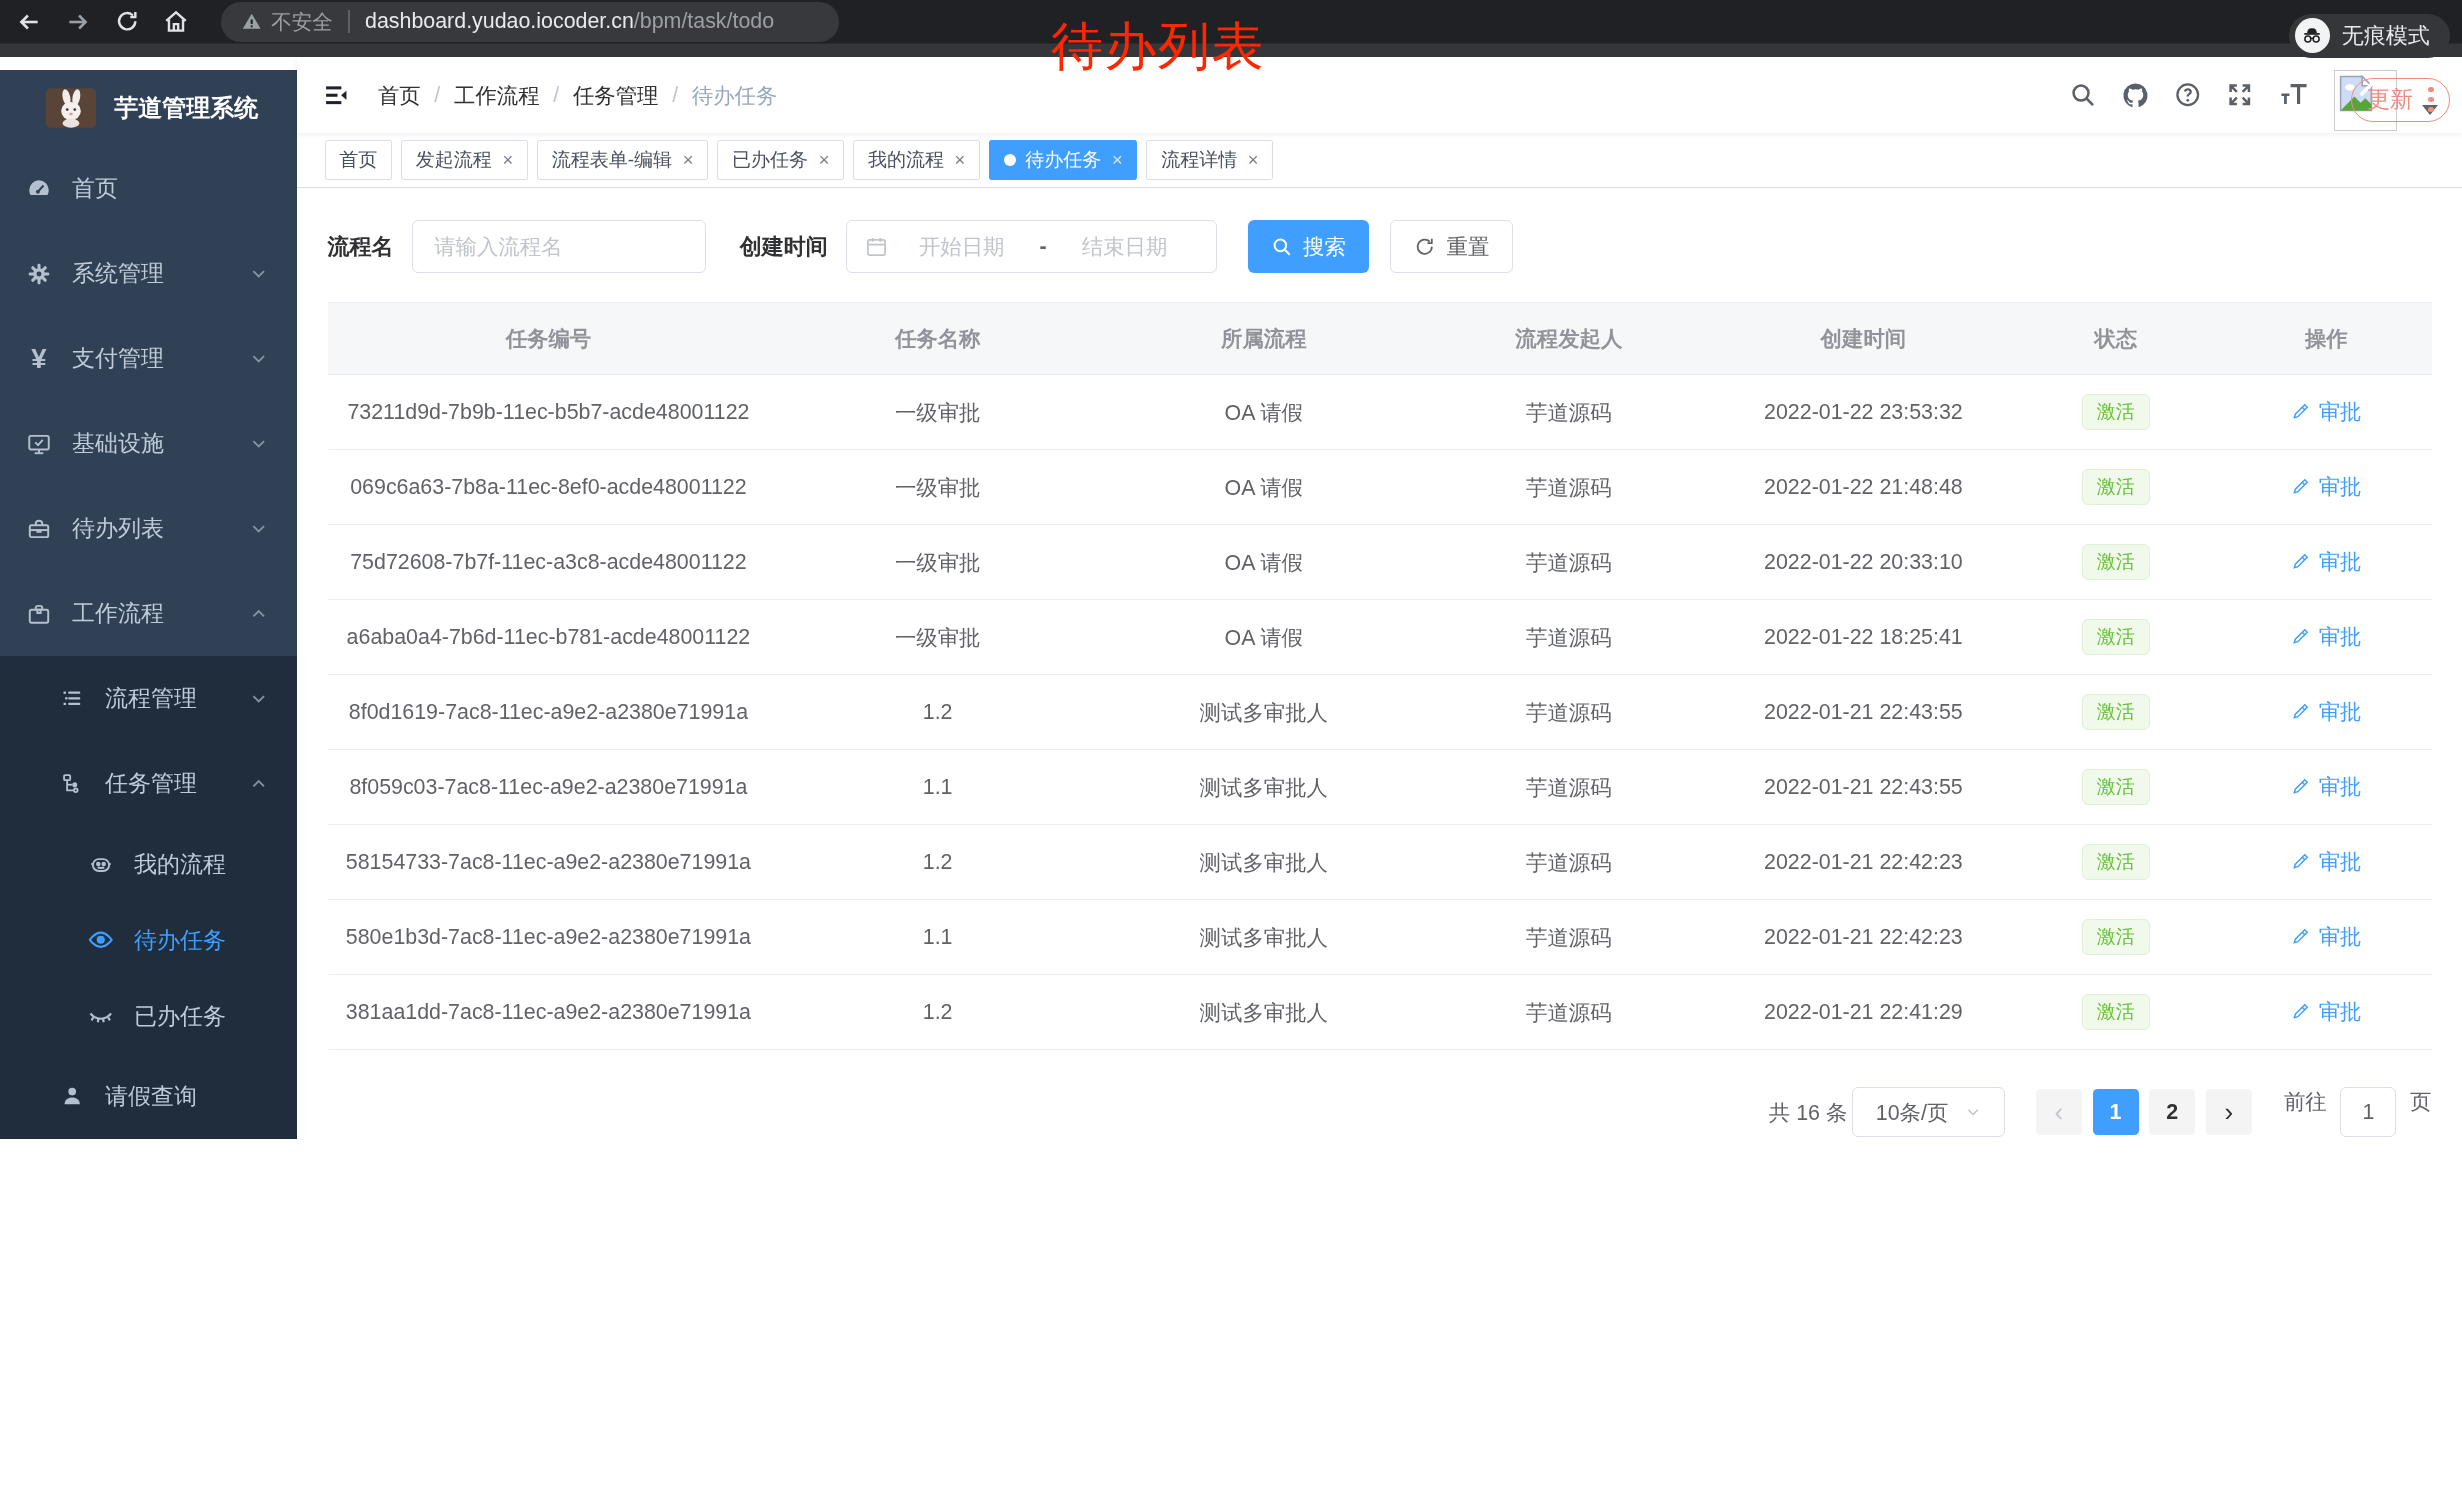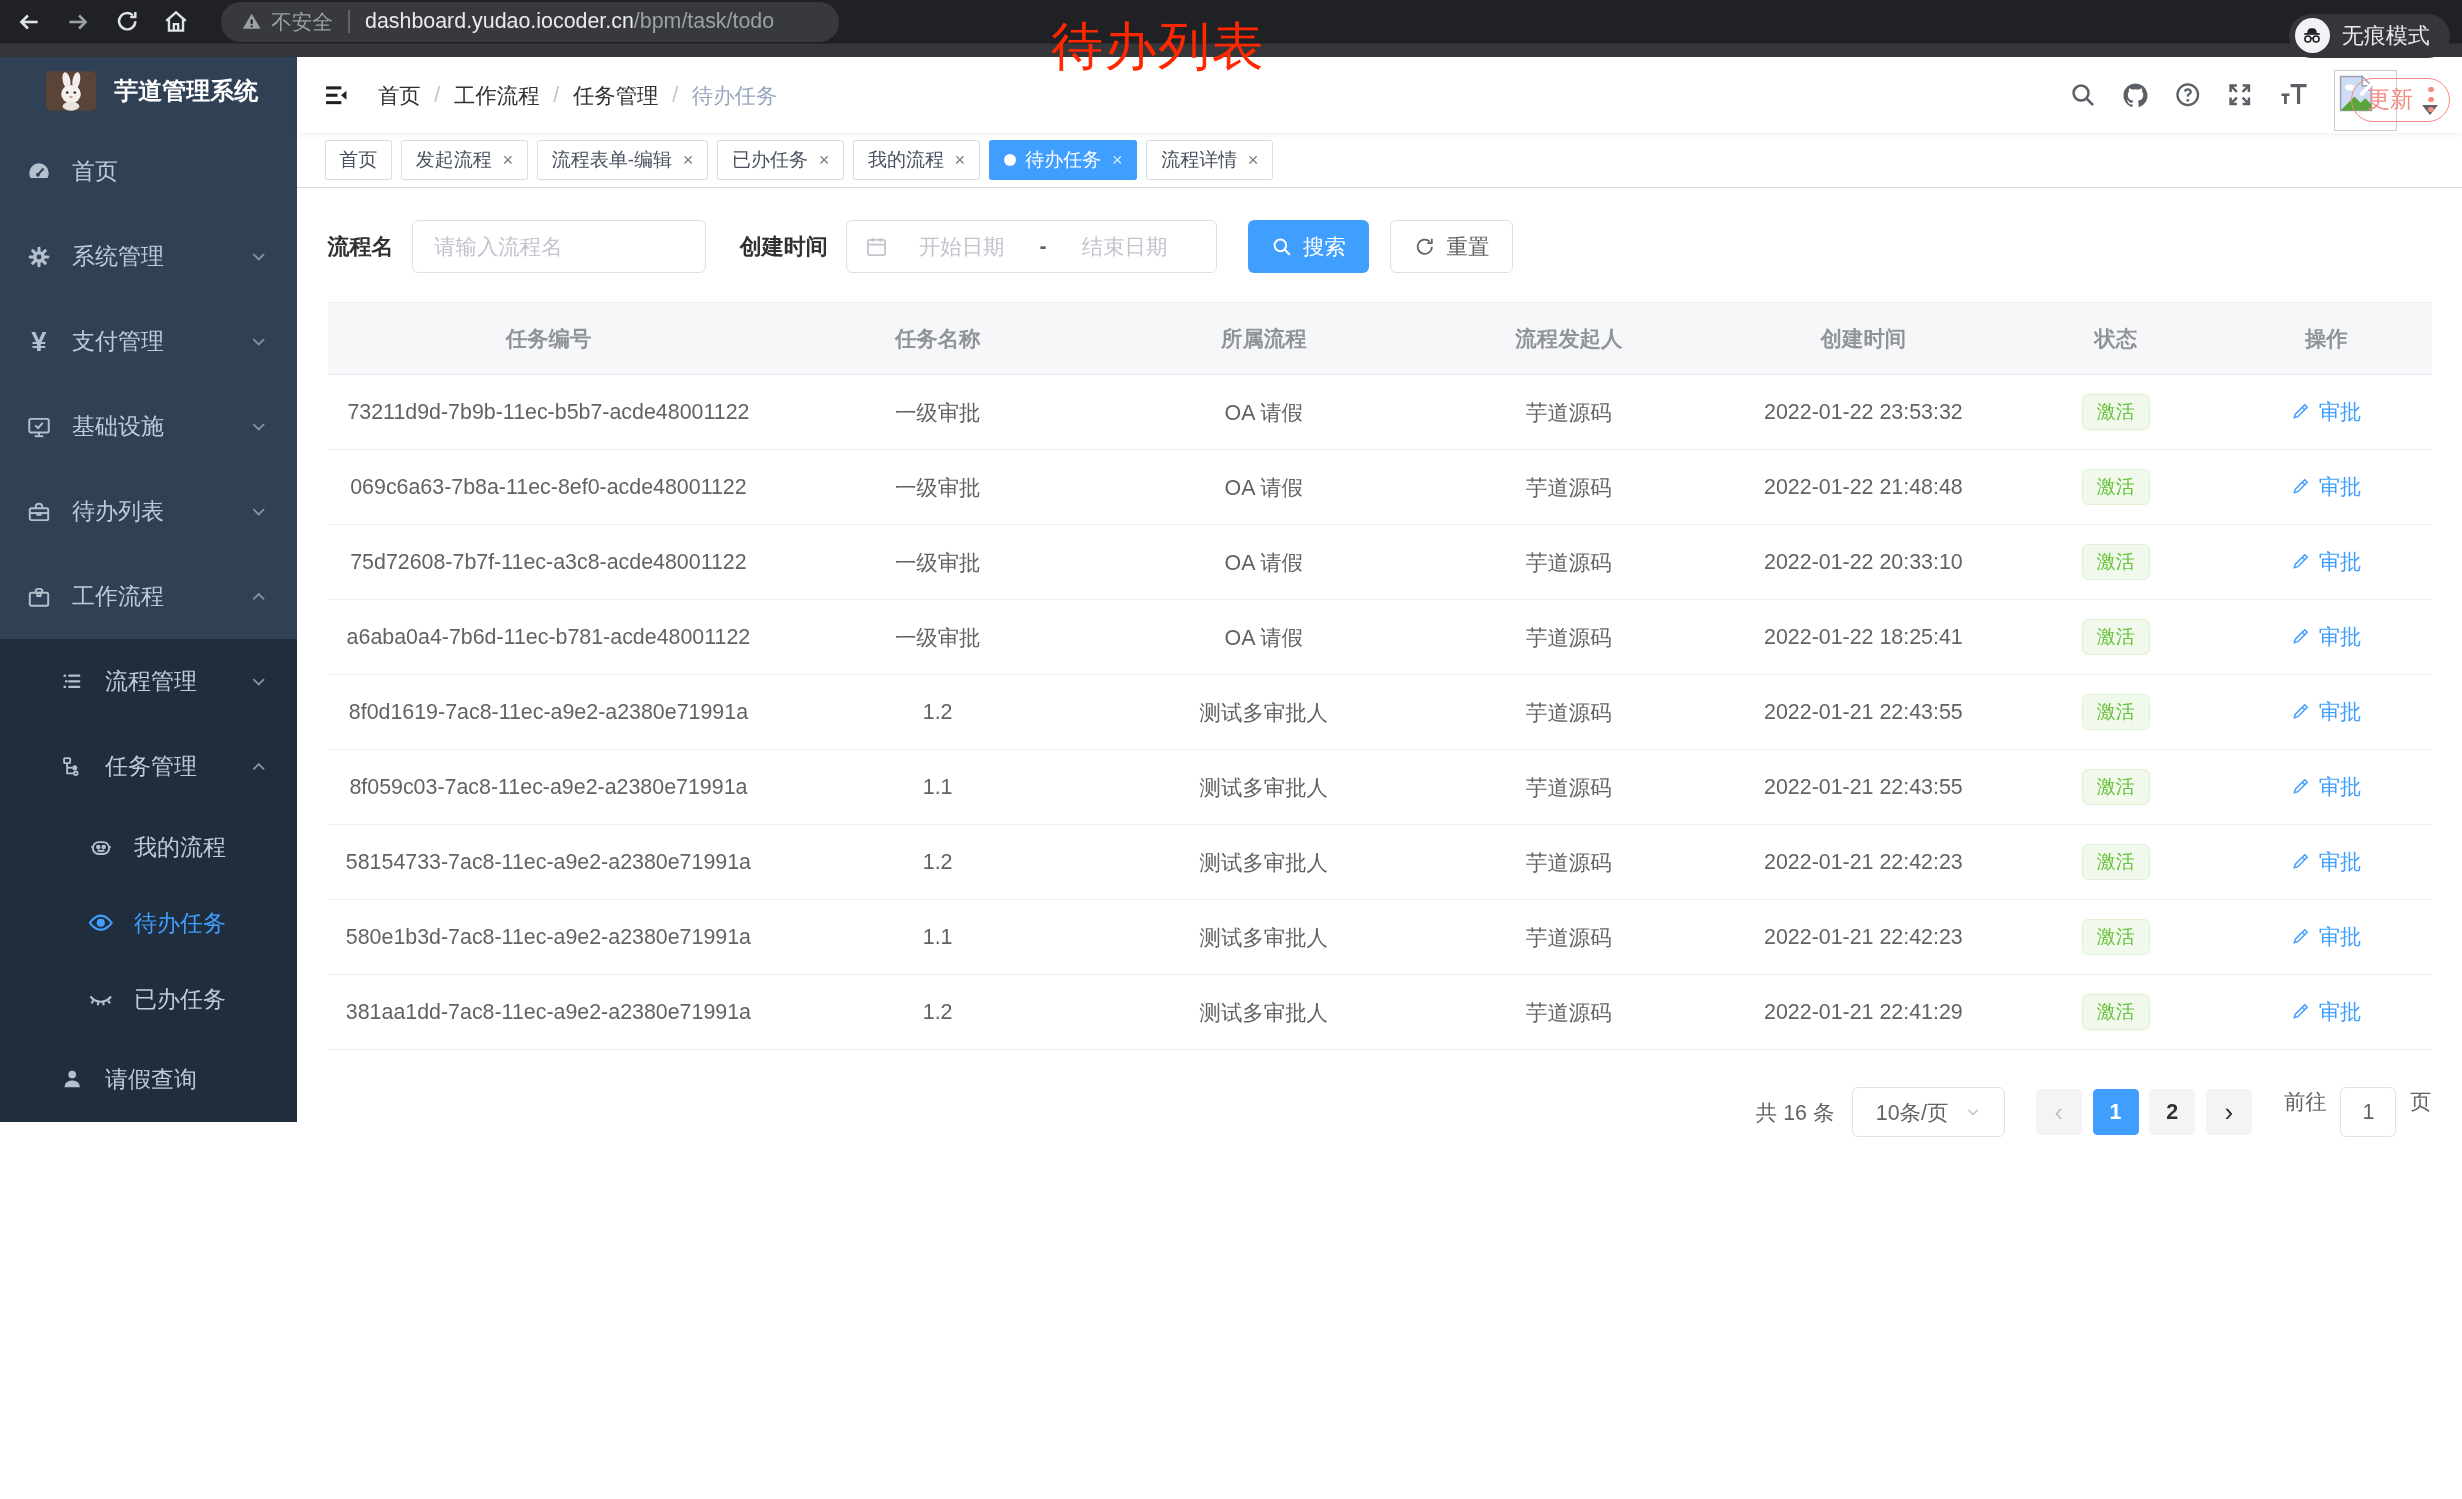--- a/index.html
+++ b/index.html
@@ -29,21 +29,21 @@
   .update-pill { display:flex; align-items:center; gap:15.3px; border:1.5px solid #f28b82; border-radius:24.4px;
     height:44px; padding:0 15.3px; color:#f28b82; font-size:23px; }
   .kebab { display:flex; flex-direction:column; gap:4.6px; }
   .kebab i { width:5.3px; height:5.3px; border-radius:50%; background:#f28b82; }
 
   
   .annotation { position:absolute; left:1051px; top:12.2px; font-size:52px; letter-spacing:1.5px;
     z-index:50; font-weight:500; }
 
   
-  .sidebar { position:absolute; top:53px; left:0; width:297px; height:1010px; background:#304156; z-index:2; }
+  .sidebar { position:absolute; top:70px; left:0; width:297px; height:1010px; background:#304156; z-index:2; }
   .logo-row { height:76px; display:flex; align-items:center; padding-left:46px; gap:18.3px; }
   .logo-title { color:#fff; font-size:24px; font-weight:700; }
   .menu-item { height:85px; display:flex; align-items:center; color:#bfcbd9; font-size:23px;
     padding-left:23px; position:relative; cursor:pointer; }
   .menu-item .mi-icon { width:32px; margin-right:17px; display:flex; justify-content:center; color:#b4c0cd; }
   .menu-item .chev { position:absolute; right:27.5px; color:#8494a5; }
   .submenu { background:#1f2d3d; }
   .submenu .menu-item { padding-left:56px; }
   .submenu .menu-item.deep { padding-left:85px; height:76px; }
   .menu-item.active { color:#409eff; }
@@ -93,21 +93,21 @@
     border-top:1.5px solid #ebeef5; border-bottom:1.5px solid #e4e7ed; text-align:center; }
   .grid td { height:75px; text-align:center; font-size:21.4px; color:#606266; border-bottom:1.5px solid #ebeef5;
     background:#fff; }
   .tag-success { display:inline-block; padding:6.9px 13.7px; background:#f0f9eb; border:1.5px solid #def1d3;
     border-radius:6.1px; color:#67c23a; font-size:19px; line-height:1.1; }
   .link-primary { color:#409eff; font-size:21.4px; display:inline-flex; align-items:center; gap:7.6px;
     text-decoration:none; cursor:pointer; }
 
   .pagination { display:flex; align-items:center; justify-content:flex-end; margin-top:37px;
     font-size:21.4px; color:#606266; }
-  .pg-total { margin-right:18px; }
+  .pg-total { margin-right:5px; }
   .pg-select { width:153px; height:50px; border:1.5px solid #dcdfe6; border-radius:6.1px; display:flex;
     align-items:center; justify-content:center; gap:15.3px; color:#606266; background:#fff; margin-right:30.5px; }
   .pg-btn { min-width:46px; height:46px; border-radius:4.6px; background:#f4f4f5; display:inline-flex;
     align-items:center; justify-content:center; font-weight:700; color:#303133; font-size:21.4px;
     margin-right:10.7px; cursor:pointer; }
   .pg-btn.chevron { color:#303133; font-size:26px; font-weight:400; }
   .pg-btn.disabled { color:#c0c4cc; }
   .pg-btn.active { background:#409eff; color:#fff; }
   .pg-goto { margin-left:21.4px; display:flex; gap:13.7px; }
   .goto-input { width:56px; height:50px; border:1.5px solid #dcdfe6; border-radius:6.1px; display:flex;

